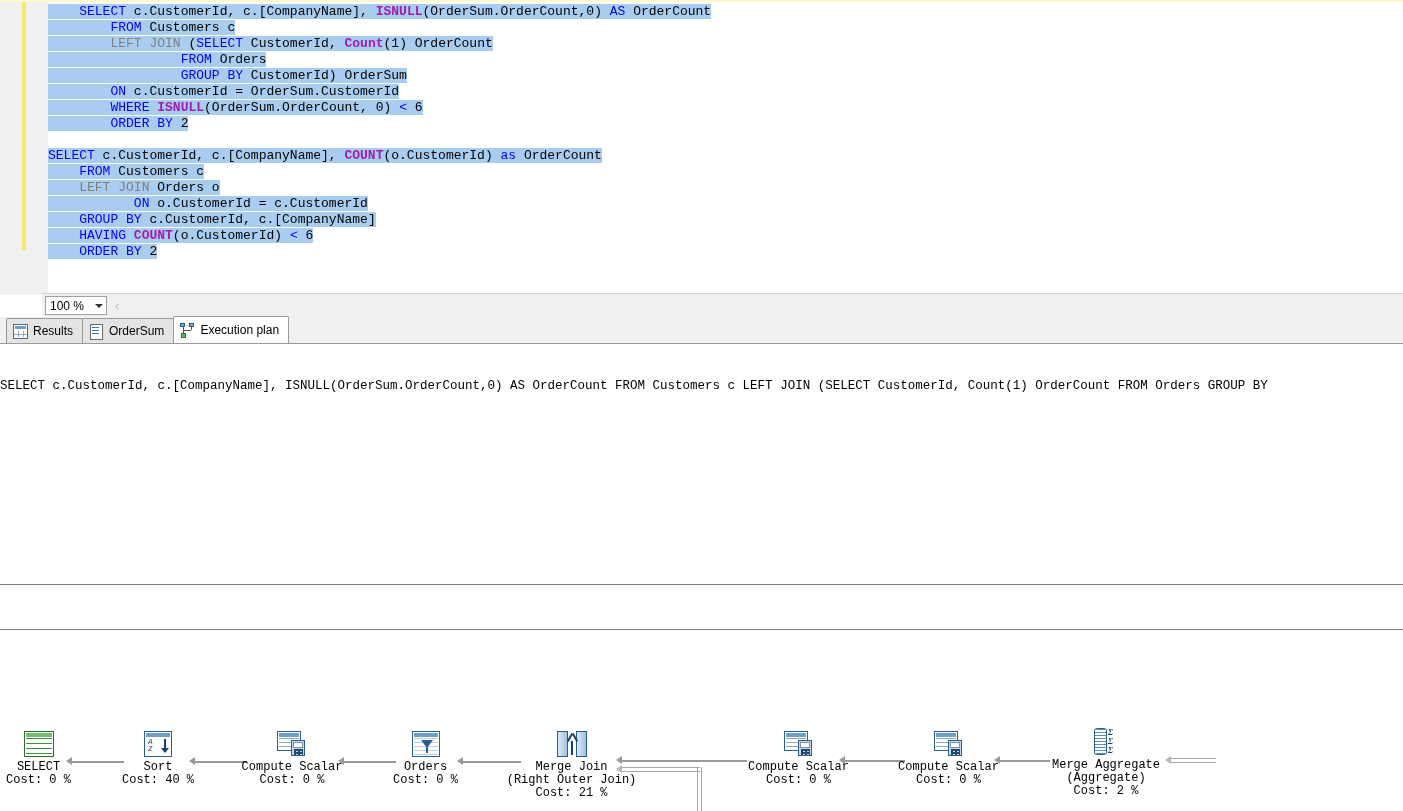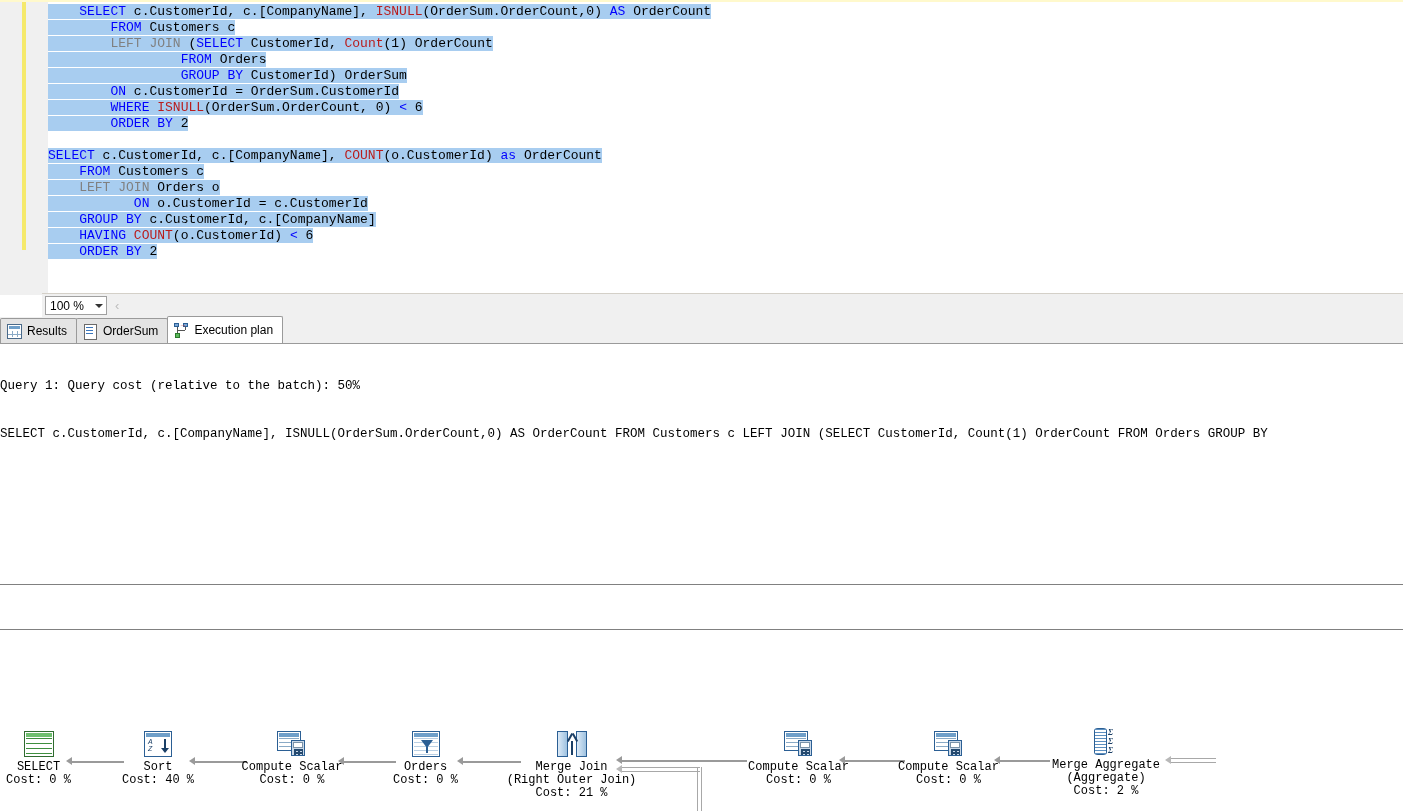--- a/index.html
+++ b/index.html
@@ -32,21 +32,21 @@
     font-size: 13px;
     line-height: 16px;
     white-space: pre;
     color: #000000;
     padding-top: 2px;
   }
   .cl { height: 16px; }
   .sel-bg { background: #a8cdf0; }
   .kw   { color: #0000ff; }
   .kwg  { color: #808080; }
-  .fn   { color: #b91c1c; }
+  .fn   { color: #a21caf; font-weight: bold; }
   .num  { color: #000000; }
   .pl   { color: #000000; }
 
   
   #zoom-bar {
     position: absolute; left: 0; top: 293px; width: 1403px; height: 24px;
     background: #f0f0f0;
     border-top: 1px solid #d4d0c8;
     display: flex; align-items: center; margin-left: 42px;
   }
@@ -68,21 +68,21 @@
     margin-left: 8px; font-size: 13px; color: #bdbdbd;
     font-family: "Liberation Sans", sans-serif;
   }
 
   
   #tab-strip {
     position: absolute; left: 0; top: 317px; width: 1403px; height: 27px;
     background: #f0f0f0;
     border-bottom: 1px solid #9a9a9a;
     display: flex; align-items: flex-end;
-    padding-left: 0;
+    padding-left: 6px;
   }
   .tab {
     height: 25px; display: flex; align-items: center; gap: 5px;
     padding: 0 9px 0 6px;
     font-size: 12px; color: #000;
     border: 1px solid #9a9a9a;
     border-bottom: none;
     background: #e4e4e4;
     border-radius: 2px 2px 0 0;
     margin-right: -1px;
@@ -334,21 +334,20 @@
         <i class="ln3"></i>
         <i class="ar">→</i>
     </span>
     <span>Execution plan</span>
   </div>
 </div>
 
 <div id="plan-area">
 
   <div class="query-header" style="top:2px;">
-    <div class="qh-line">Query 1: Query cost (relative to the batch): 50%</div>
     <div class="qh-line">SELECT c.CustomerId, c.[CompanyName], ISNULL(OrderSum.OrderCount,0) AS OrderCount FROM Customers c LEFT JOIN (SELECT CustomerId, Count(1) OrderCount FROM Orders GROUP BY</div>
   </div>
 
   <div class="conn-line" style="left:72px;  top:417px; width:52px;"></div>
   <div class="conn-arrow" style="left:66px; top:413px;"></div>
 
   <div class="conn-line" style="left:195px; top:417px; width:52px;"></div>
   <div class="conn-arrow" style="left:189px;top:413px;"></div>
 
   <div class="conn-line" style="left:344px; top:417px; width:52px;"></div>

